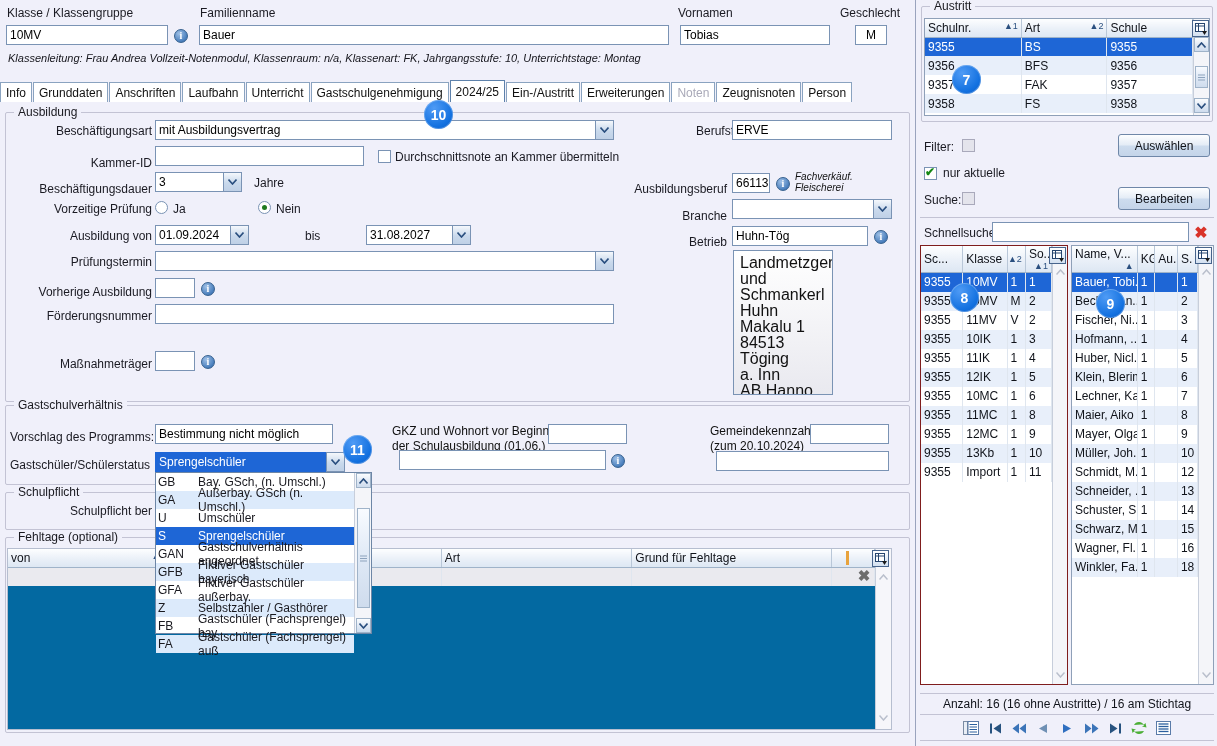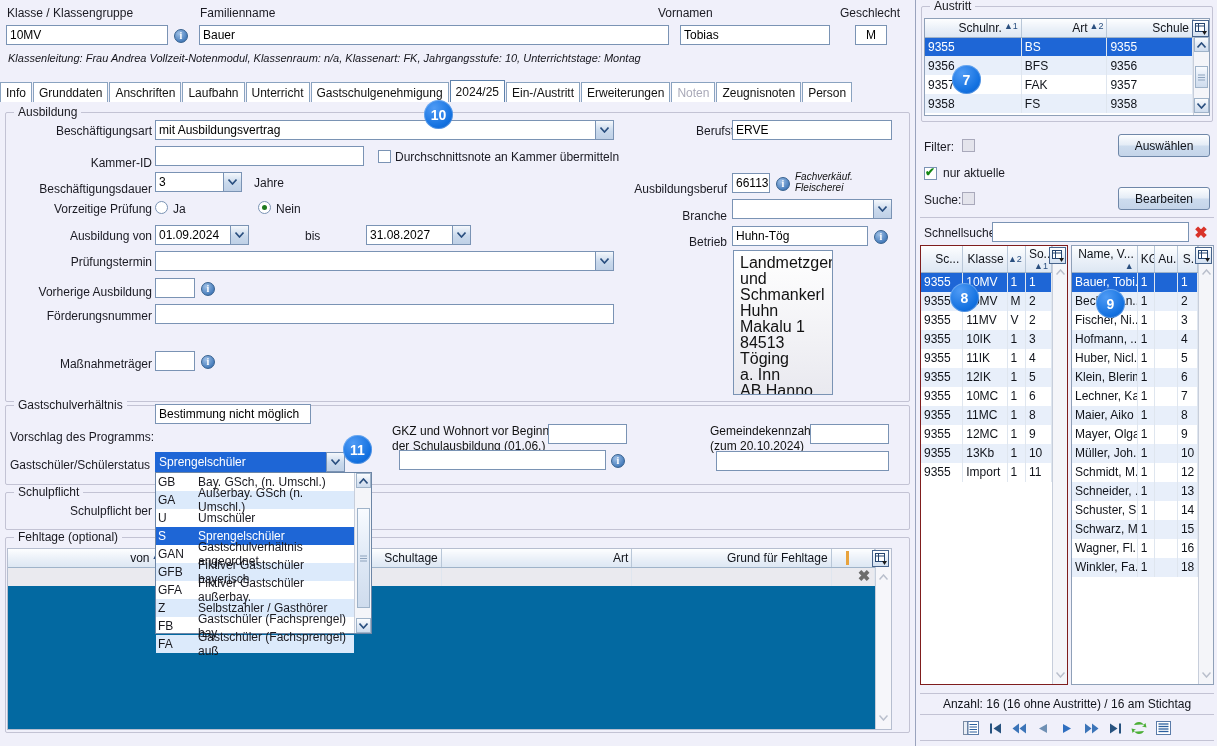--- a/index.html
+++ b/index.html
@@ -107,21 +107,21 @@
   }
   .tab.sel { background: #ffffff; height: 22px; font-weight: normal; border-color: #5d81ab; }
   .tab.dis { color: #a9a9b8; }
 
   
   .tbl { width: 100%; border-collapse: collapse; font-size: 12px; table-layout: fixed; }
   .tbl th {
     background: linear-gradient(#fdfeff,#eaf0f8 55%,#dde7f3);
     border-right: 1px solid #b9c7d8;
     border-bottom: 1px solid #9fb3c9;
-    font-weight: normal; text-align: right;
+    font-weight: normal; text-align: left;
     padding: 1px 3px; height: 18px;
     white-space: nowrap; overflow: hidden;
     color: #10131a;
   }
   .tbl td {
     border-right: 1px solid #dfe6ef;
     padding: 0 3px; height: 19px;
     white-space: nowrap; overflow: hidden;
     color: #10131a;
   }
@@ -180,21 +180,21 @@
 <div class="app">
 
   <div>
     <div class="lbl" style="position:absolute;left:7px;top:6px;">Klasse / Klassengruppe</div>
     <div class="inp" style="position:absolute;left:6px;top:25px;width:162px;">10MV</div>
     <div style="position:absolute;left:174px;top:28px;"><span class="info-icon">i</span></div>
 
     <div class="lbl" style="position:absolute;left:200px;top:6px;">Familienname</div>
     <div class="inp" style="position:absolute;left:199px;top:25px;width:470px;">Bauer</div>
 
-    <div class="lbl" style="position:absolute;left:658px;top:6px;text-align:right;">Vornamen</div>
+    <div class="lbl" style="position:absolute;left:678px;top:6px;text-align:right;">Vornamen</div>
     <div class="inp" style="position:absolute;left:680px;top:25px;width:150px;">Tobias</div>
 
     <div class="lbl" style="position:absolute;left:840px;top:6px;">Geschlecht</div>
     <div class="inp" style="position:absolute;left:855px;top:25px;width:32px;justify-content:center;">M</div>
 
     <div style="position:absolute;left:8px;top:52px;font-size:11px;font-style:italic;color:#15151c;white-space:nowrap;">Klassenleitung: Frau Andrea Vollzeit-Notenmodul, Klassenraum: n/a, Klassenart: FK, Jahrgangsstufe: 10, Unterrichtstage: Montag</div>
   </div>
 
   <div class="tabbar" id="tabbar">
       <div class="tab">Info</div>
@@ -322,21 +322,21 @@
       <div>a. Inn</div>
       <div>AB Hanno</div>
       <div>Hahn</div>
     </div>
 
   <div class="group" style="left:5px;top:405px;width:905px;height:80px;">
     <span class="cap">Gastschulverhältnis</span>
   </div>
 
   <div class="lbl" style="position:absolute;left:10px;top:430px;">Vorschlag des Programms:</div>
-  <div class="inp" style="position:absolute;left:155px;top:404px;width:156px;">Bestimmung nicht möglich</div>
+  <div class="inp" style="position:absolute;left:155px;top:424px;width:178px;">Bestimmung nicht möglich</div>
 
   <div class="lbl" style="position:absolute;left:10px;top:458px;">Gastschüler/Schülerstatus</div>
   <div class="combo" style="position:absolute;left:155px;top:452px;width:190px;">
     <div class="inp" style="background:#1e66d6;color:#fff;border-color:#1e66d6;">Sprengelschüler</div>
     <div class="arrow-btn">
       <svg width="9" height="6" viewBox="0 0 9 6">
           <path d="M0.5 0.5 L4.5 5 L8.5 0.5" fill="none" stroke="#2a4f7f" stroke-width="1.6"></path>
         </svg>
     </div>
   </div>

